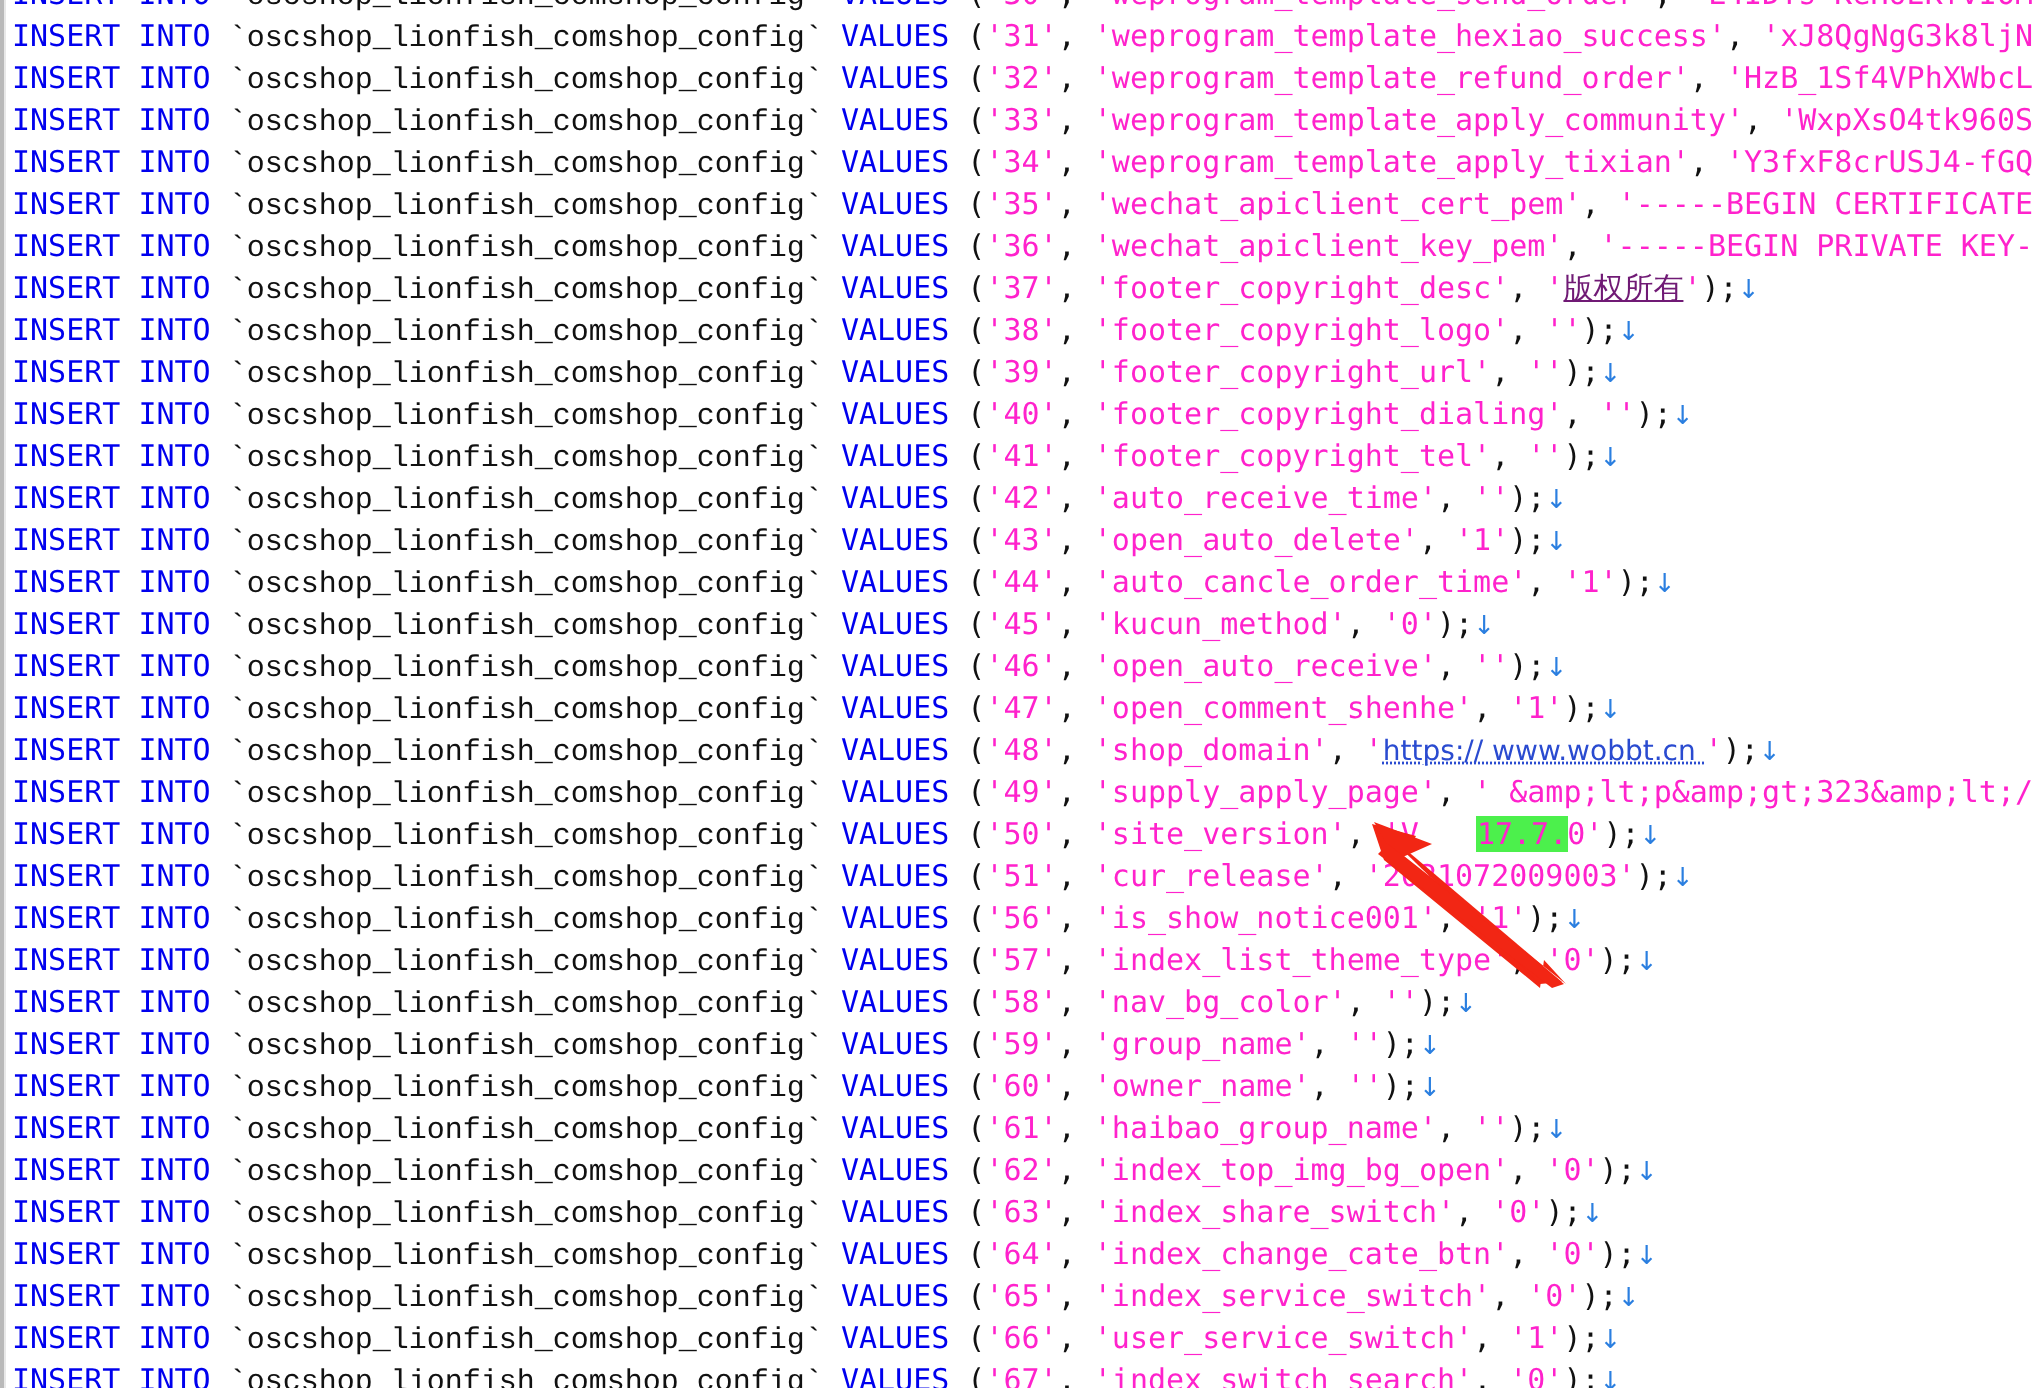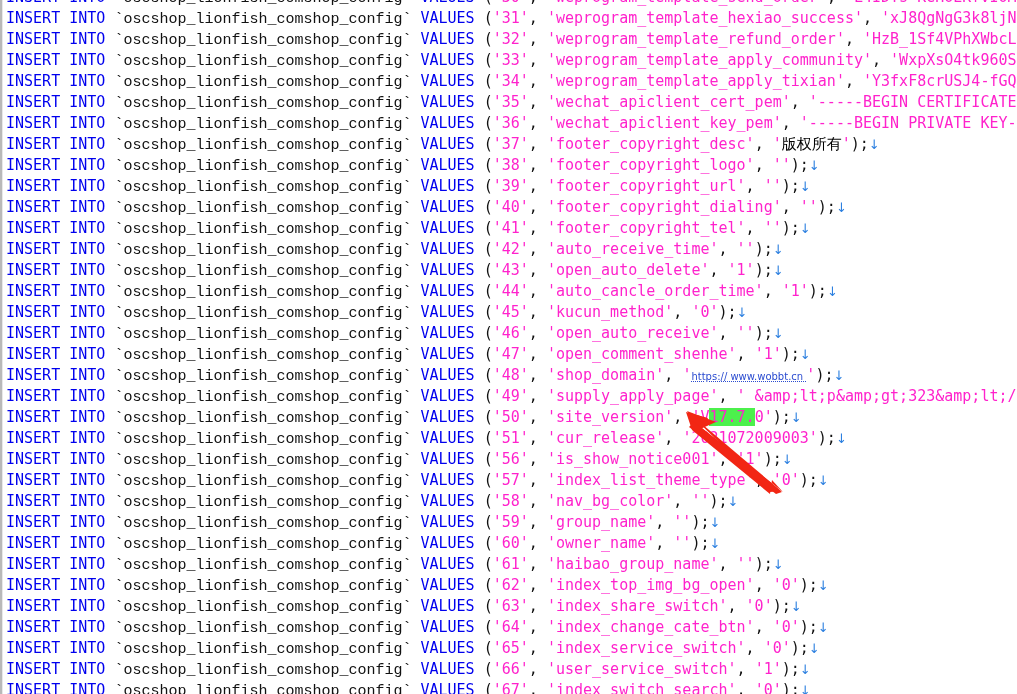--- a/index.html
+++ b/index.html
@@ -56,30 +56,30 @@
 
   .ln {
     height: 21px;
     white-space: pre;
   }
 
   .kw      { color: #0000ee; }
   .tbl     { color: #111111; font-family: Liberation Mono, monospace; }
   .punct   { color: #111111; }
   .str     { color: #ff22cc; }
-  .faint   { color: #000000; }
+  .faint   { color: #701a75; text-decoration: underline; }
   .eol     { color: #2b7fe0; font-family: "DejaVu Sans", sans-serif; font-size: 13px; }
-  .hl      { background: #4cf04c; color: #ff22cc; }
+  .hl      { background: #4cf04c; color: #ff22cc; margin-left: 29px; }
 
   .link {
     color: #2a4bd0;
     text-decoration: underline;
     text-decoration-style: dotted;
     font-family: "DejaVu Sans", sans-serif;
-    font-size: 10px;
+    font-size: 14px;
   }
 
   
   #annotation-arrow {
     position: absolute;
     left: 686px;
     top: 408px;
     width: 100px;
     height: 86px;
     pointer-events: none;

